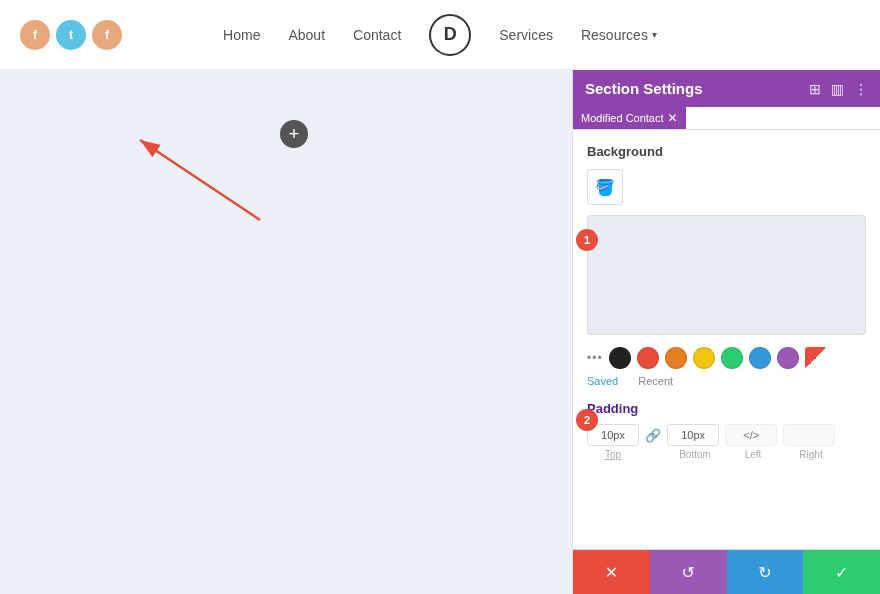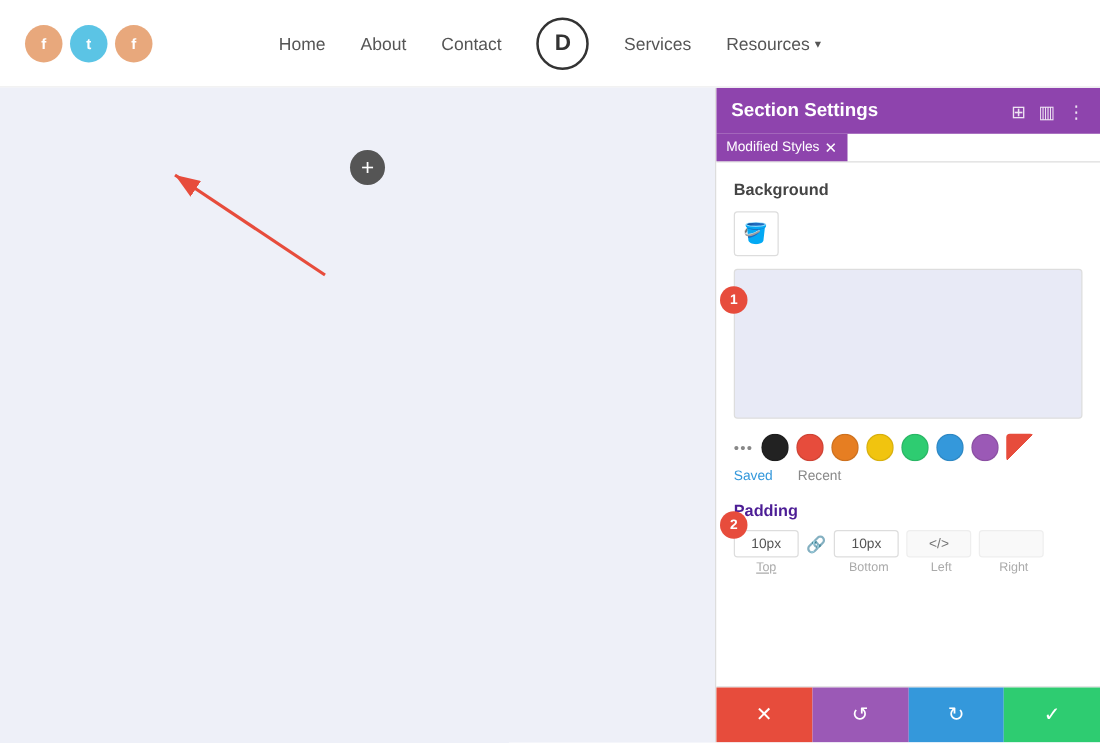--- a/index.html
+++ b/index.html
@@ -359,21 +359,21 @@
       <span class="panel-title">Section Settings</span>
       <div class="panel-header-icons">
         <span class="panel-icon">⊞</span>
         <span class="panel-icon">▥</span>
         <span class="panel-icon">⋮</span>
       </div>
     </div>
 
     <div class="panel-search-row">
       <div class="modified-styles-badge">
-        <span>Modified Styles</span>
+        <span>Modified Contact</span>
         <span class="badge-x">✕</span>
       </div>
     </div>
 
     <div class="panel-body">
 
       <div class="relative">
         <div class="num-badge badge-1">1</div>
         <div class="section-label">Background</div>
         <div class="bg-swatch-row">

